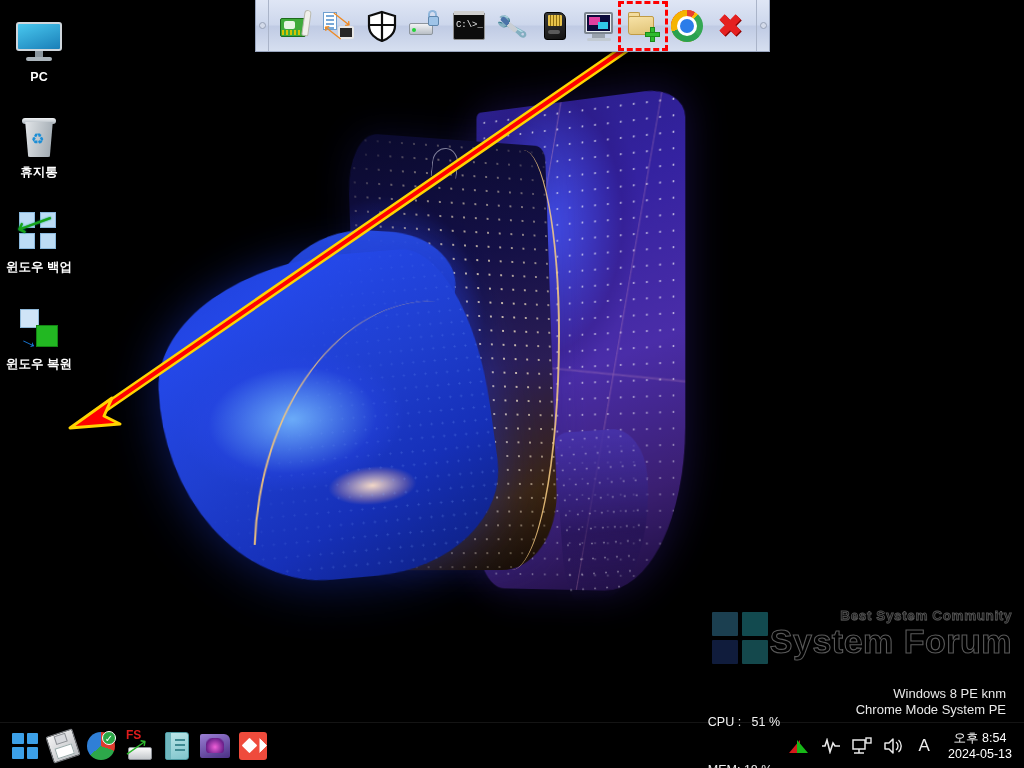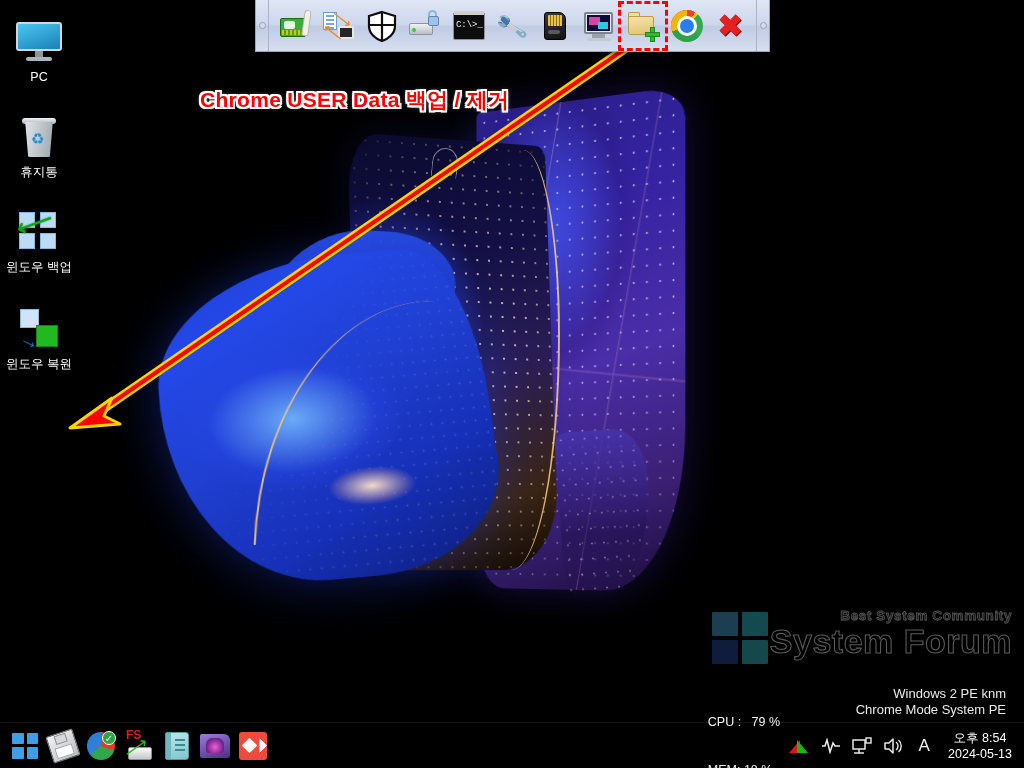--- a/index.html
+++ b/index.html
@@ -155,20 +155,21 @@
     font-family:"Liberation Sans", sans-serif;
   }
 
   
   .desk-icon {
     position:absolute; width:78px; text-align:center; cursor:default;
   }
   .desk-icon .lbl {
     margin-top:4px; color:#fff; font-size:12.5px; line-height:15px;
     text-shadow:1px 1px 2px #000, 0 0 3px #000;
+    font-weight:bold;
   }
   .icon-art { height:48px; display:flex; align-items:center; justify-content:center; }
 
   
   .ico-pc { position:relative; width:46px; height:40px; }
   .ico-pc .scr { position:absolute; left:0; top:0; width:46px; height:29px;
     background:linear-gradient(160deg,#49c8ef,#1a7fb8); border:2px solid #cfd6dc; border-radius:3px; }
   .ico-pc .neck { position:absolute; left:19px; top:29px; width:8px; height:6px; background:#8b969e; }
   .ico-pc .base { position:absolute; left:10px; top:35px; width:26px; height:4px; background:#aab4bb; border-radius:2px; }
 
@@ -392,21 +393,21 @@
       <div class="wm-q wm-q1"></div>
         <div class="wm-q wm-q2"></div>
       <div class="wm-q wm-q3"></div>
         <div class="wm-q wm-q4"></div>
     </div>
     <div class="wm-sub">Best System Community</div>
     <div class="wm-main">System Forum</div>
   </div>
 
   <div id="sysinfo">
-    <div>Windows 2 PE knm</div>
+    <div>Windows 8 PE knm</div>
     <div>Chrome Mode System PE</div>
   </div>
 
   <div class="desk-icon" style="left:0px; top:18px;">
     <div class="icon-art">
       <div class="ico-pc">
           <div class="scr"></div>
           <div class="neck"></div>
           <div class="base"></div>
         </div>
@@ -452,21 +453,20 @@
 
   <svg id="pointer" width="1024" height="768" viewBox="0 0 1024 768">
     <g>
       <line x1="645" y1="35" x2="90" y2="418" stroke="#ffd400" stroke-width="9" stroke-linecap="round"></line>
       <line x1="645" y1="35" x2="90" y2="418" stroke="#ff0000" stroke-width="4" stroke-linecap="round"></line>
       <polygon points="70,428 112,398 104,416 120,424" fill="#ff0000" stroke="#ffd400" stroke-width="3" stroke-linejoin="round"></polygon>
       <circle cx="645" cy="35" r="5" fill="#ff0000" stroke="#ffd400" stroke-width="2"></circle>
     </g>
   </svg>
 
-  <div id="annotation">Chrome USER Data 백업 / 제거</div>
 
   <div id="toolbar">
     <div class="tb-grip">
         <div class="dot"></div>
       </div>
     <div class="tb-items">
 
       <div class="tb-btn">
         <div class="ti ti-net">
           <div class="card"></div>
@@ -619,21 +619,21 @@
       <div class="tk-btn">
         <div class="tk-any">
           <div class="g1"></div>
             <div class="g2"></div>
         </div>
       </div>
     </div>
 
     <div id="tb-right">
       <div class="perf">
-        <div>CPU :   79 %</div>
+        <div>CPU :   51 %</div>
         <div>MEM: 18 %</div>
       </div>
       <div class="tray-ico">
         <div class="tri-meter">
             <div class="l"></div>
             <div class="r"></div>
           </div>
       </div>
       <div class="tray-ico">
         <svg width="20" height="16" viewBox="0 0 20 16">

